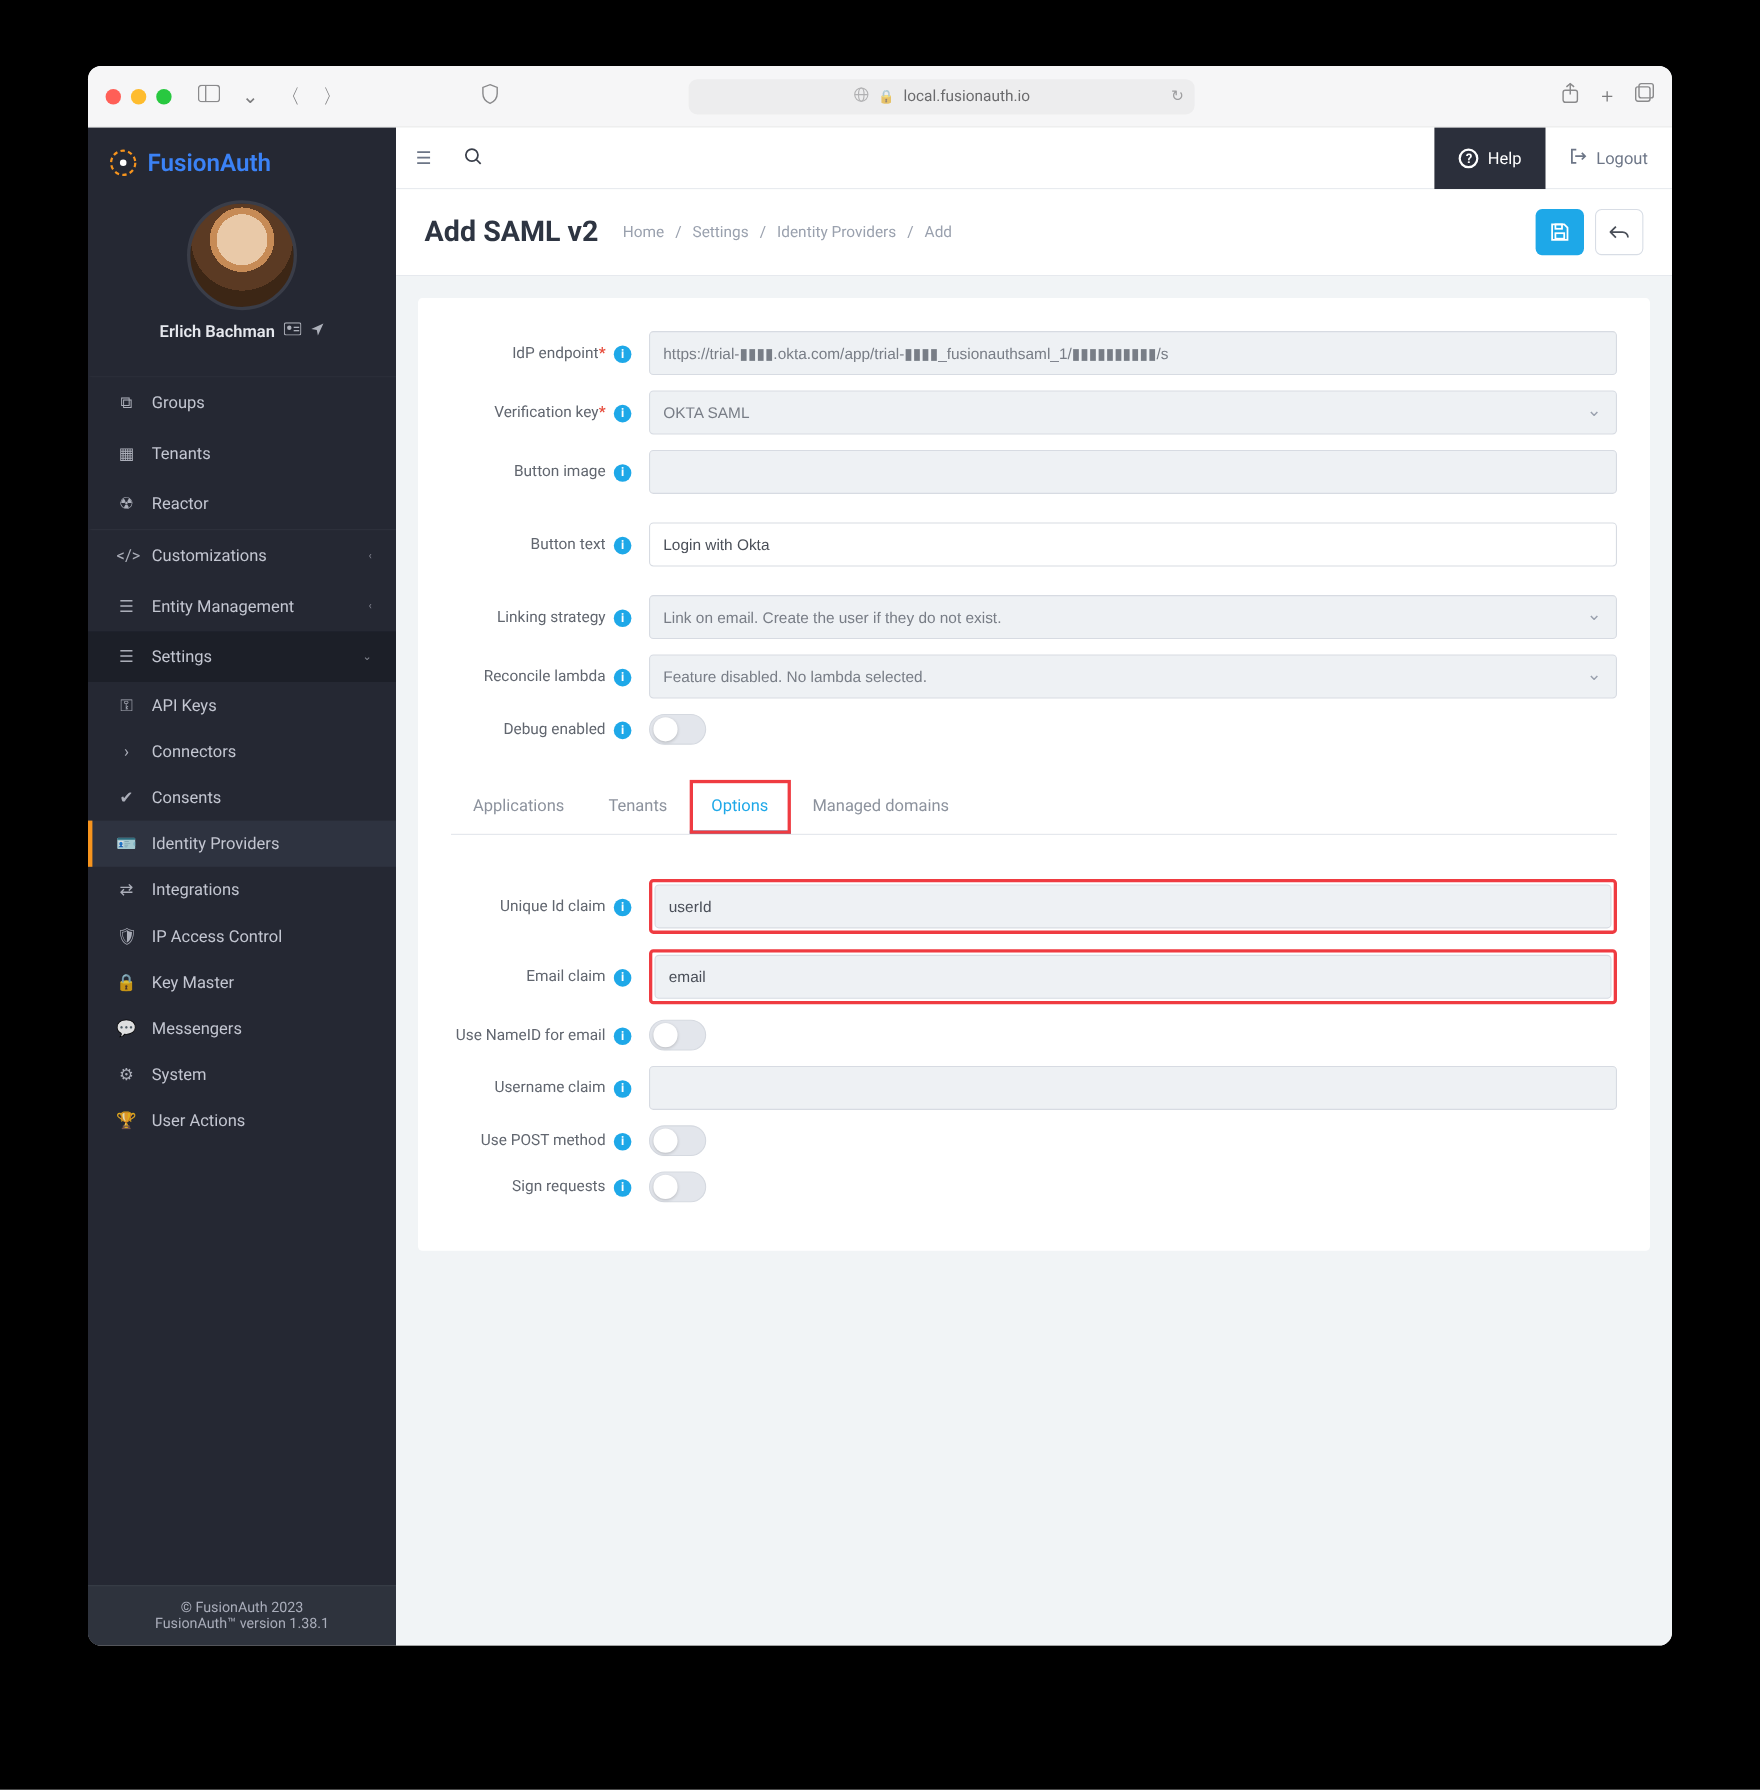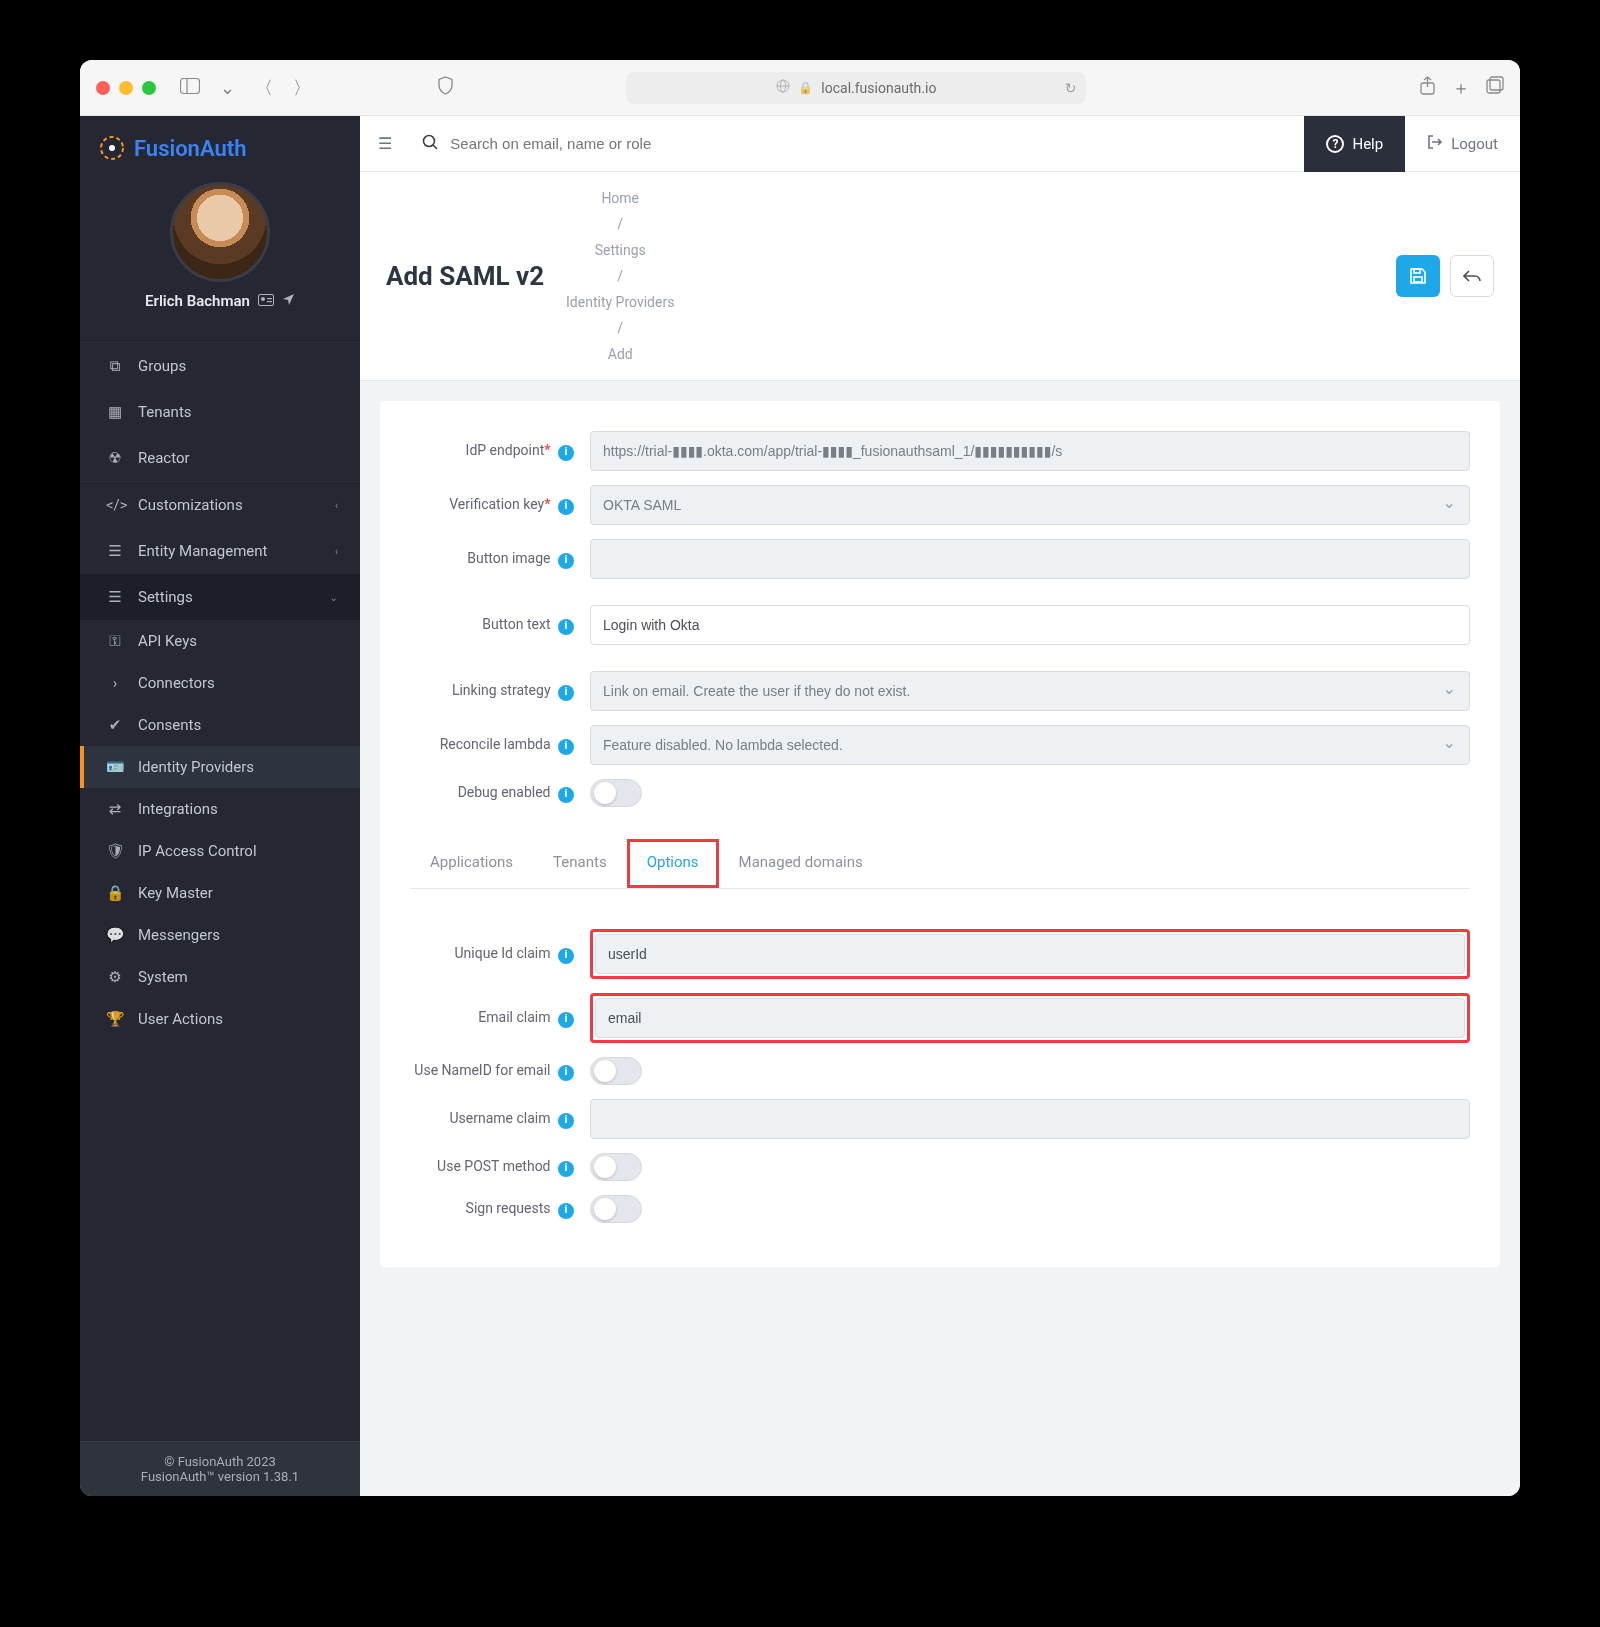--- a/index.html
+++ b/index.html
@@ -125,21 +125,21 @@
   }
   .logout-btn {
     height:56px; padding:0 22px; display:flex; align-items:center; gap:8px;
     color:#6d7687; font-size:15px; cursor:pointer;
   }
   .page-header {
     background:#fff; padding:18px 26px; display:flex; align-items:center;
     border-bottom:1px solid #e6e9ee;
   }
   .page-title { font-size:26px; font-weight:700; color:#2e3542; margin-right:22px;}
-  .crumbs { color:#9aa1ae; font-size:14px; display:flex; gap:10px; align-items:center;flex-direction:column;}
+  .crumbs { color:#9aa1ae; font-size:14px; display:flex; gap:10px; align-items:center;}
   .crumbs a { color:#9aa1ae; }
   .header-actions { margin-left:auto; display:flex; gap:10px;}
   .btn-save { background:#1ea8e8; color:#fff; width:44px; height:42px; border-radius:6px; display:flex; align-items:center; justify-content:center; cursor:pointer; font-size:18px;}
   .btn-back { background:#fff; color:#555; width:44px; height:42px; border-radius:6px; border:1px solid #d8dde5; display:flex; align-items:center; justify-content:center; cursor:pointer;}
   .panel { background:#fff; margin:20px; border-radius:4px; padding:20px 30px 30px; }
   .form-row { display:flex; align-items:center; margin:10px 0 14px;}
   .form-row.top-pad { margin-top:26px;}
   .form-label {
     width:180px; text-align:right; padding-right:16px;
     color:#61666f; font-size:14px; line-height:1.3;
@@ -350,21 +350,20 @@
     <div class="main">
       <div class="topbar">
         <div class="collapse-btn">☰</div>
         <div class="search-wrap">
           <span class="mag">
             <svg width="16" height="16" viewBox="0 0 16 16">
                 <circle cx="7" cy="7" r="5.5" fill="none" stroke="#3a3f4a" stroke-width="1.6"></circle>
                 <line x1="11" y1="11" x2="15" y2="15" stroke="#3a3f4a" stroke-width="1.6"></line>
               </svg>
           </span>
-          <input type="text" placeholder="Search on email, name or role" style="">
         </div>
         <div class="help-btn">
           <span style="border:2px solid #fff;border-radius:50%;width:18px;height:18px;display:inline-flex;align-items:center;justify-content:center;font-size:12px;font-weight:700">?</span>
           <span>Help</span>
         </div>
         <div class="logout-btn">
           <span>
             <svg width="16" height="16" viewBox="0 0 16 16">
                 <path d="M6 2 H2 V14 H6" fill="none" stroke="#6d7687" stroke-width="1.6"></path>
                 <path d="M5 8 H14 M11 5 L14 8 L11 11" fill="none" stroke="#6d7687" stroke-width="1.6"></path>

